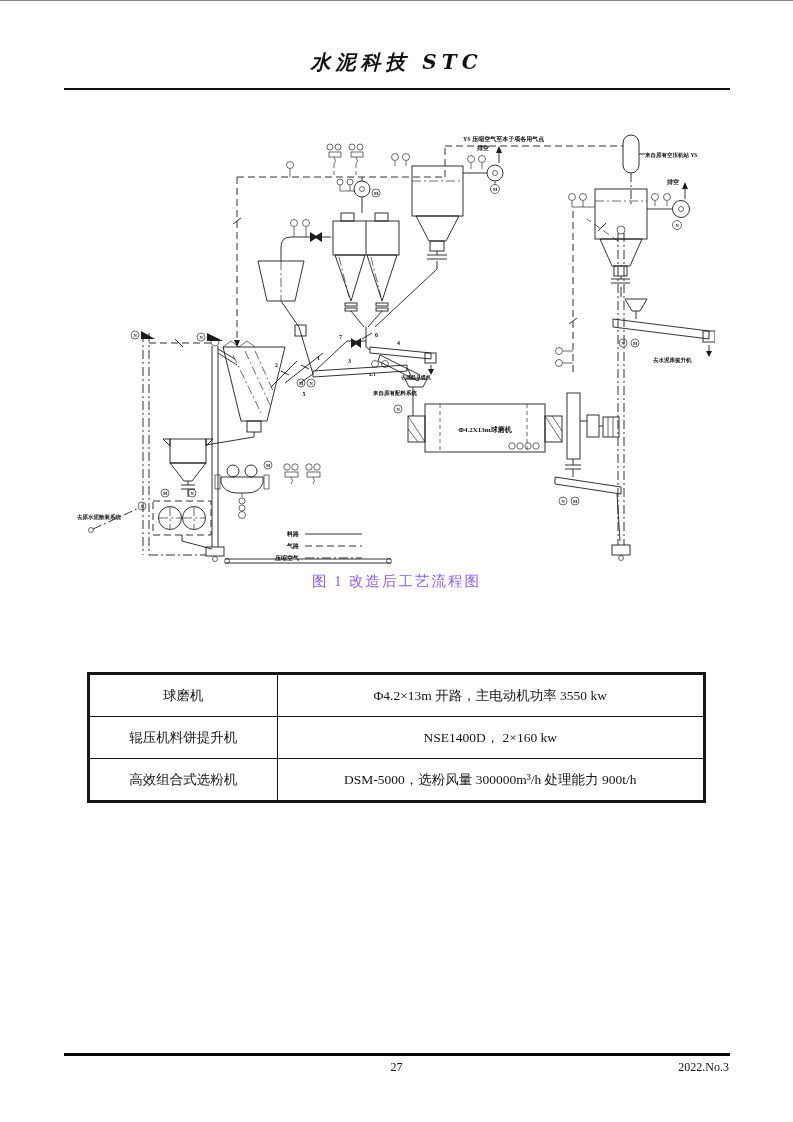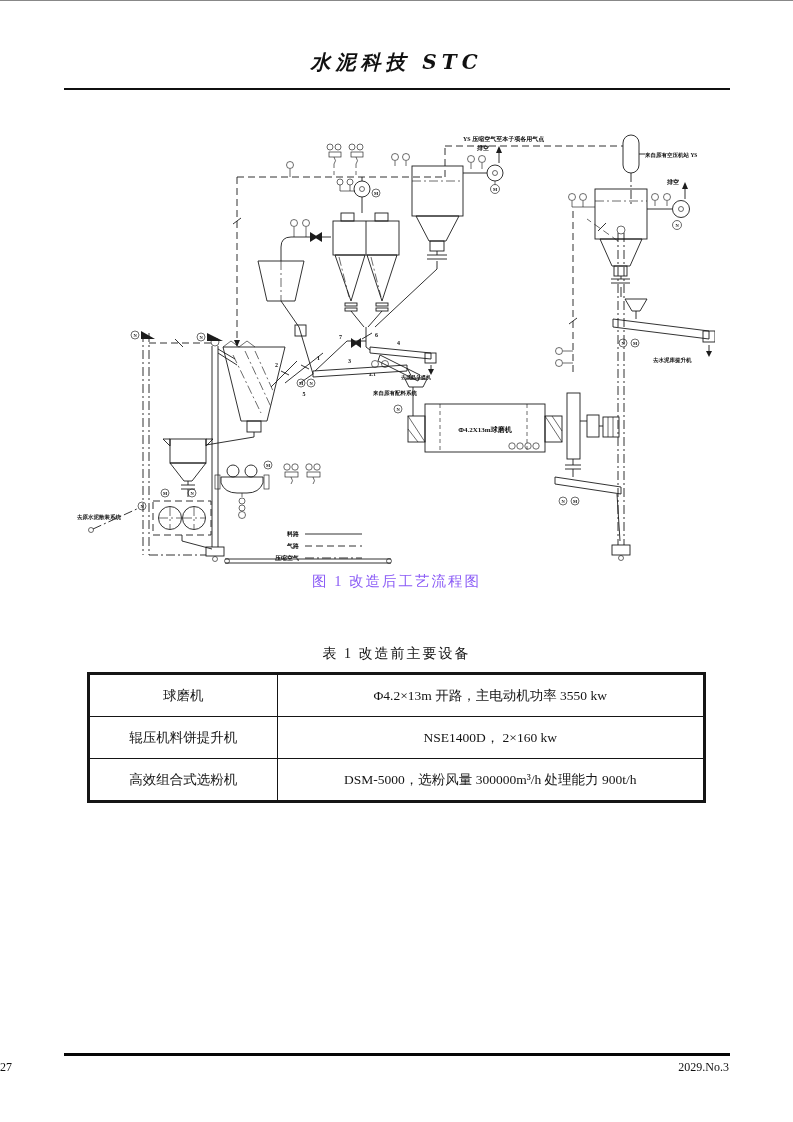--- a/index.html
+++ b/index.html
@@ -15,21 +15,21 @@
   .tbl-title{position:absolute;top:644px;left:0;width:100%;text-align:center;
         font-size:14px;letter-spacing:2px;color:#151515;}
   table.eq{position:absolute;top:672px;left:88px;width:617px;border-collapse:collapse;
         font-size:13.5px;color:#151515;table-layout:fixed;}
   table.eq th,table.eq td{border:1px solid #151515;text-align:center;vertical-align:middle;
         padding:0 4px;height:41px;font-weight:normal;}
   table.eq tr.hd th{height:34px;font-weight:bold;font-size:14px;}
   table.eq{border:2px solid #151515;outline:1px solid #151515;}
   table.eq col.c1{width:188px;}
   .ft-rule{position:absolute;top:1052px;left:64px;width:666px;height:2.5px;background:#050505;}
-  .ft-page{position:absolute;top:1059px;left:0;width:100%;font-size:12px;}
+  .ft-page{position:absolute;top:1059px;left:0;width:100%;text-align:center;font-size:12px;}
   .ft-issue{position:absolute;top:1059px;right:64px;font-size:12px;}
   
   .ln{fill:none;stroke:#1c1c1c;stroke-width:.9;}
   .th{fill:none;stroke:#1c1c1c;stroke-width:.65;}
   .dash{stroke-dasharray:7 4;}
   .dsh2{stroke-dasharray:4 3;}
   .dd{stroke-dasharray:9 3 2 3;}
   .fl{fill:#1c1c1c;stroke:none;}
   text.t{font-family:"Liberation Serif",serif;fill:#0e0e0e;}
 </style>
@@ -359,21 +359,20 @@
       <text class="t" x="224" y="427" font-size="6" text-anchor="end">气路</text>
       <path class="ln dash" d="M230 425 H287"></path>
       <text class="t" x="224" y="439" font-size="6" text-anchor="end">压缩空气</text>
       <path class="ln dd" d="M230 437 H287"></path>
     </g>
   </svg>
   </div>
 
   <div class="fig-caption">图 1  改造后工艺流程图</div>
 
-  <div class="tbl-title">表 1  改造前主要设备</div>
 
   <table class="eq">
     <colgroup>
         <col class="c1">
         <col>
       </colgroup>
     <tbody>
     <tr>
       <td>球磨机</td>
       <td>Φ4.2×13m 开路，主电动机功率 3550 kw</td>
@@ -384,15 +383,15 @@
     </tr>
     <tr>
       <td>高效组合式选粉机</td>
       <td>DSM-5000，选粉风量 300000m³/h 处理能力 900t/h</td>
     </tr>
   </tbody>
     </table>
 
   <div class="ft-rule"></div>
   <div class="ft-page">27</div>
-  <div class="ft-issue">2029.No.3</div>
+  <div class="ft-issue">2022.No.3</div>
 
 </div>
 
 </body></html>

